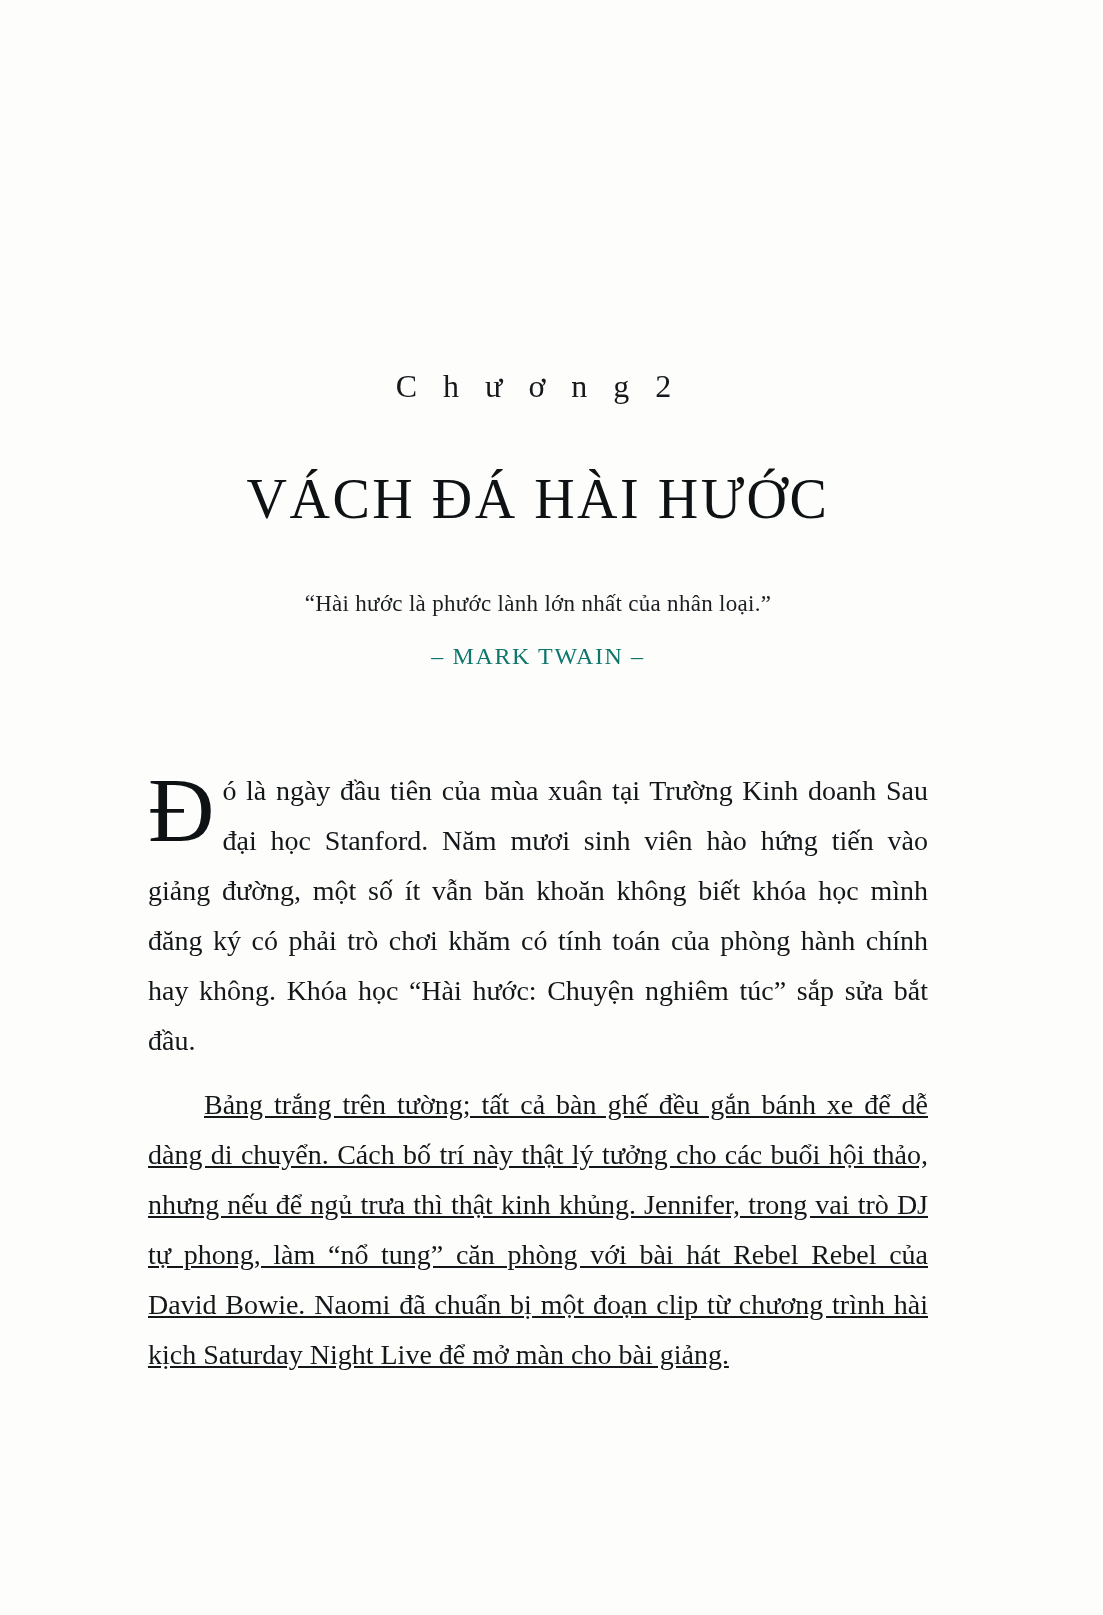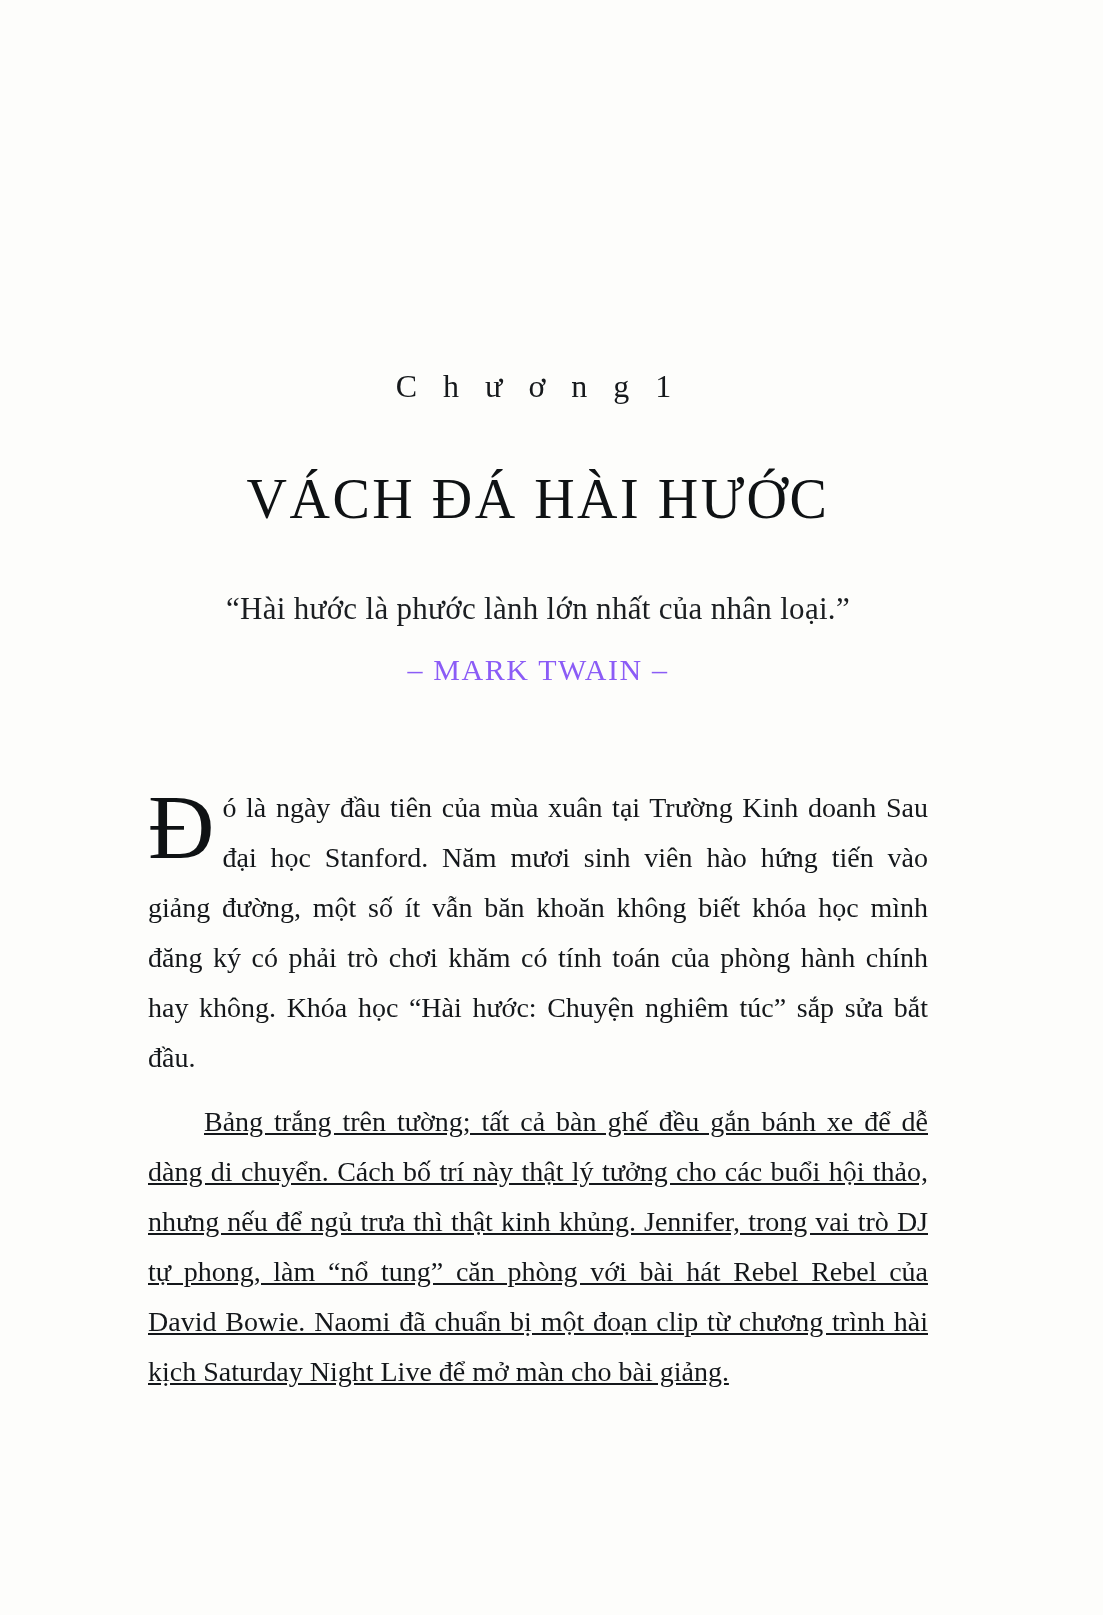--- a/index.html
+++ b/index.html
@@ -47,31 +47,31 @@
     font-size: 56px;
     letter-spacing: 2.5px;
     color: #0f1214;
     font-weight: 400;
     white-space: nowrap;
   }
 
   .epigraph {
     margin-top: 60px;
     text-align: center;
-    font-size: 31px;
+    font-size: 23px;
     color: #1b1e21;
     letter-spacing: 0.3px;
   }
 
   .epigraph-attrib {
     margin-top: 26px;
     text-align: center;
-    font-size: 30px;
+    font-size: 24px;
     letter-spacing: 1.6px;
-    color: #8b5cf6;
+    color: #0f766e;
   }
 
   .body-block {
     margin-top: 96px;
   }
 
   p.body-text {
     margin: 0;
     font-size: 28px;
     line-height: 50px;
@@ -107,21 +107,21 @@
     display: block;
     clear: both;
   }
 </style>
 </head>
 <body>
 
 <div class="page">
   <div class="content">
 
-    <div class="chapter-label">C h ư ơ n g   1</div>
+    <div class="chapter-label">C h ư ơ n g   2</div>
 
     <h1 class="chapter-title">VÁCH ĐÁ HÀI HƯỚC</h1>
 
     <div class="epigraph">“Hài hước là phước lành lớn nhất của nhân loại.”</div>
 
     <div class="epigraph-attrib">– MARK TWAIN –</div>
 
     <div class="body-block">
       <p class="body-text dropcap-para">
         <span class="dropcap">Đ</span><span>ó là ngày đầu tiên của mùa xuân tại Trường Kinh doanh Sau đại học Stanford. Năm mươi sinh viên hào hứng tiến vào giảng đường, một số ít vẫn băn khoăn không biết khóa học mình đăng ký có phải trò chơi khăm có tính toán của phòng hành chính hay không. Khóa học “Hài hước: Chuyện nghiêm túc” sắp sửa bắt đầu.</span>

